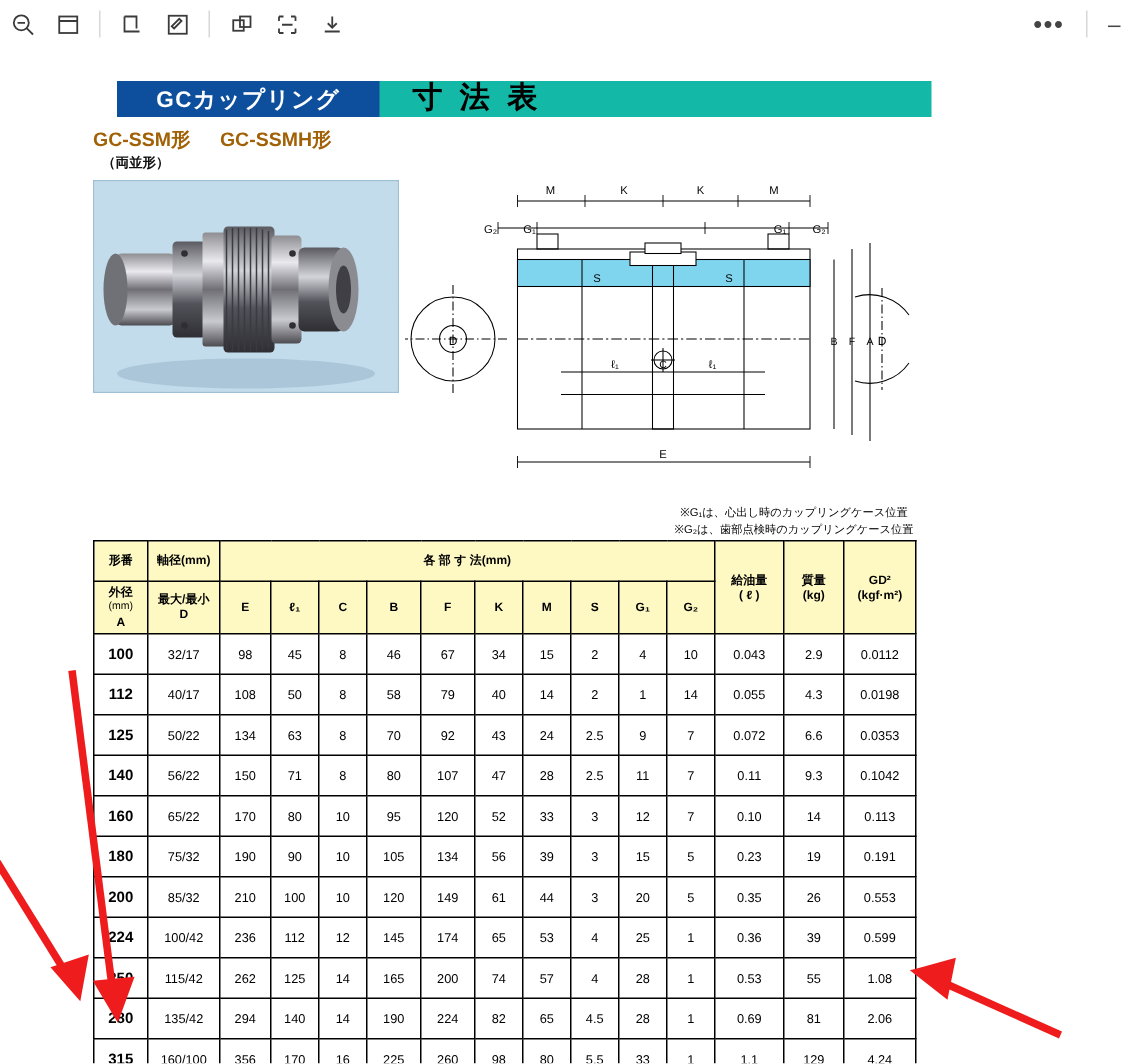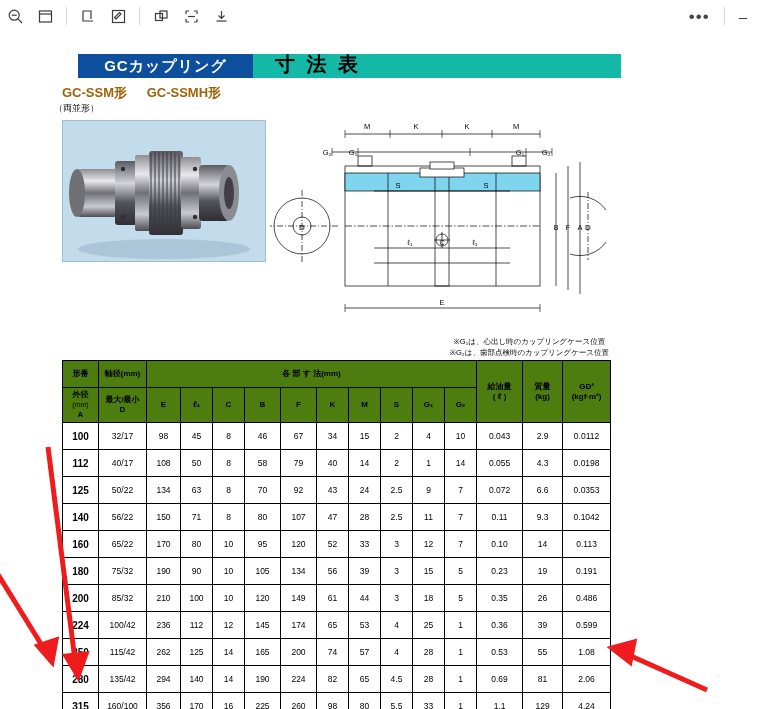--- a/index.html
+++ b/index.html
@@ -115,24 +115,25 @@
     position: absolute;
     left: 62px;
     top: 52px;
     font-size: 13px;
     color: #a16207;
     font-weight: bold;
   }
   .subtitle-row .s2 { margin-left: 16px; }
   .subtitle-sub {
     position: absolute;
-    left: 54px;
+    left: 68px;
     top: 70px;
     font-size: 9px;
     color: #111;
+    font-weight: bold;
   }
   
   .photo {
     position: absolute;
     left: 62px;
     top: 88px;
     width: 202px;
     height: 140px;
     background: linear-gradient(180deg,#bcd9ea 0%, #cfe4ef 45%, #b9d6e8 100%);
     border: 1px solid #9fc0d4;
@@ -173,21 +174,21 @@
     table-layout: fixed;
   }
   table.spec th, table.spec td {
     border: 1px solid #000;
     text-align: center;
     vertical-align: middle;
     padding: 0;
     height: 26px;
   }
   table.spec th {
-    background: #4d7c0f;
+    background: #fef9c3;
     font-weight: bold;
     font-size: 8px;
     line-height: 10px;
     margin-left: 25px;
   }
   table.spec td { background: #ffffff; }
   td.model {
     font-weight: bold;
     font-size: 10px;
   }
@@ -589,25 +590,25 @@
               <td class="model">200</td>
               <td>85/32</td>
               <td>210</td>
               <td>100</td>
               <td>10</td>
               <td>120</td>
               <td>149</td>
               <td>61</td>
               <td>44</td>
               <td>3</td>
-              <td>18</td>
+              <td>20</td>
               <td>5</td>
               <td>0.35</td>
               <td>26</td>
-              <td>0.486</td>
+              <td>0.553</td>
             </tr>
             <tr>
               <td class="model">224</td>
               <td>100/42</td>
               <td>236</td>
               <td>112</td>
               <td>12</td>
               <td>145</td>
               <td>174</td>
               <td>65</td>

